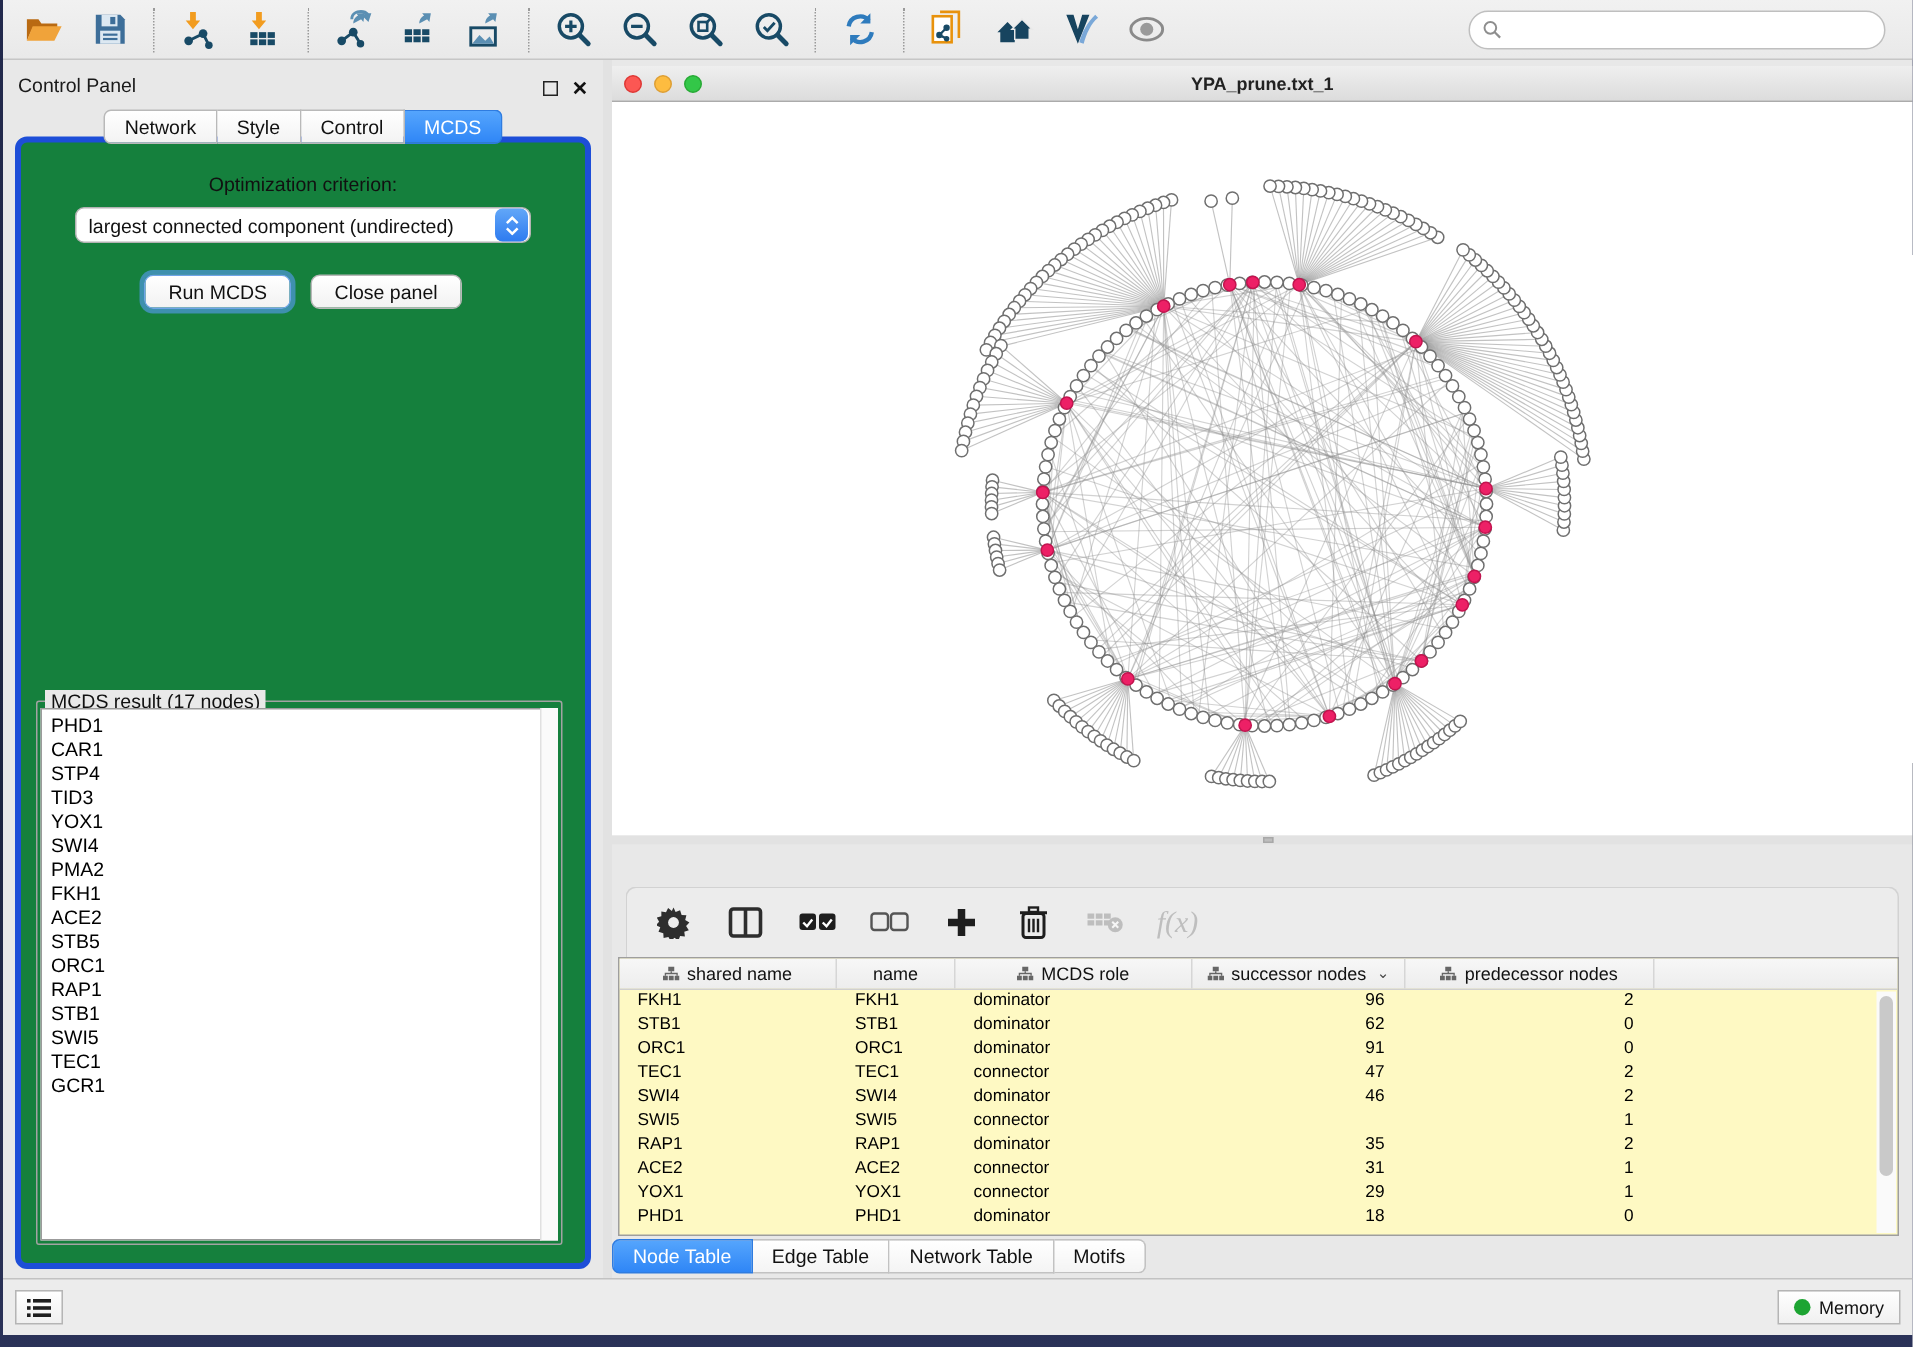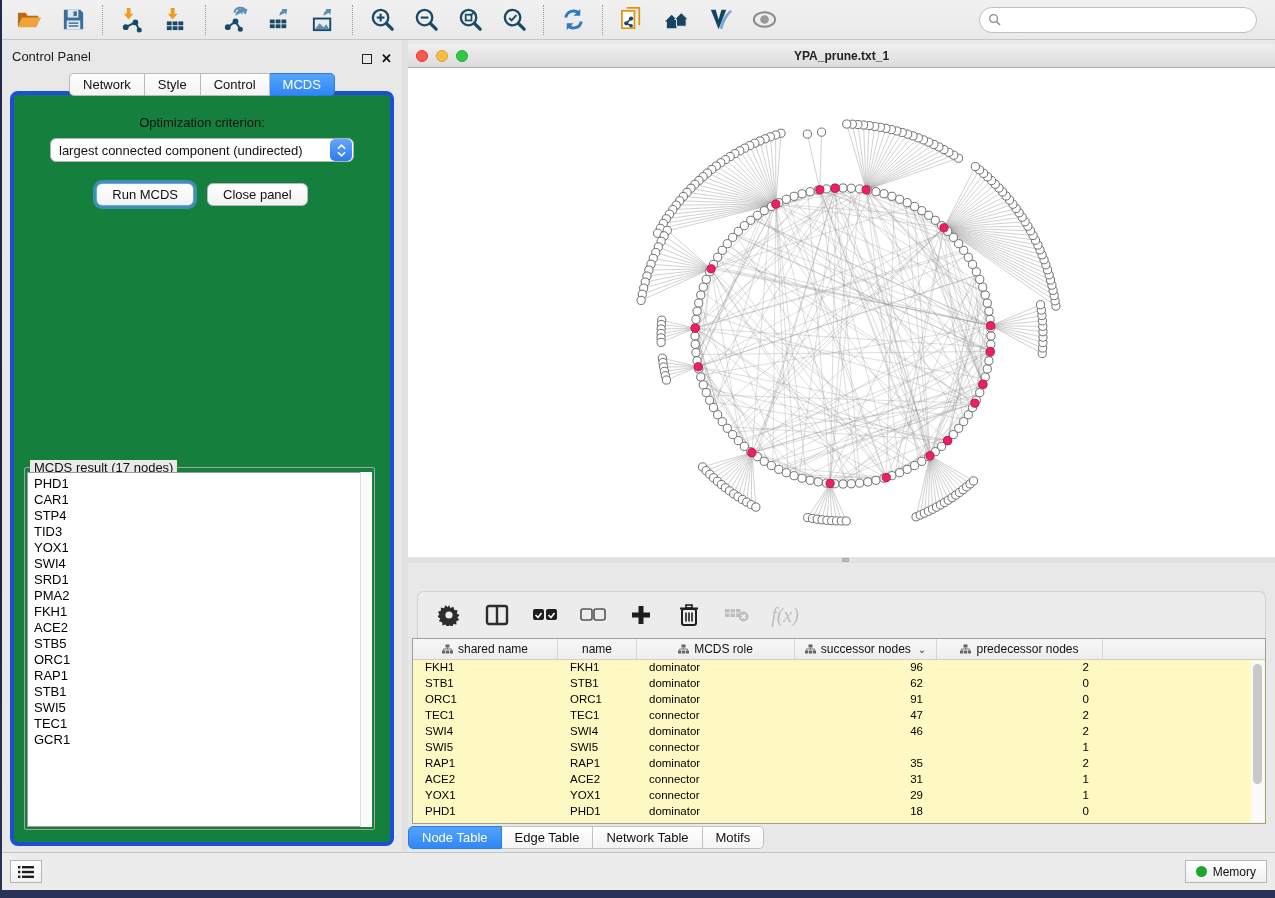--- a/index.html
+++ b/index.html
@@ -318,21 +318,20 @@
       </div>
       <div class="result-group">
         <span class="result-title">MCDS result (17 nodes)</span>
         <div class="result-list">
             <div class="result-item">PHD1</div>
             <div class="result-item">CAR1</div>
             <div class="result-item">STP4</div>
             <div class="result-item">TID3</div>
             <div class="result-item">YOX1</div>
             <div class="result-item">SWI4</div>
-            <div class="result-item">SRD1</div>
             <div class="result-item">PMA2</div>
             <div class="result-item">FKH1</div>
             <div class="result-item">ACE2</div>
             <div class="result-item">STB5</div>
             <div class="result-item">ORC1</div>
             <div class="result-item">RAP1</div>
             <div class="result-item">STB1</div>
             <div class="result-item">SWI5</div>
             <div class="result-item">TEC1</div>
             <div class="result-item">GCR1</div>

